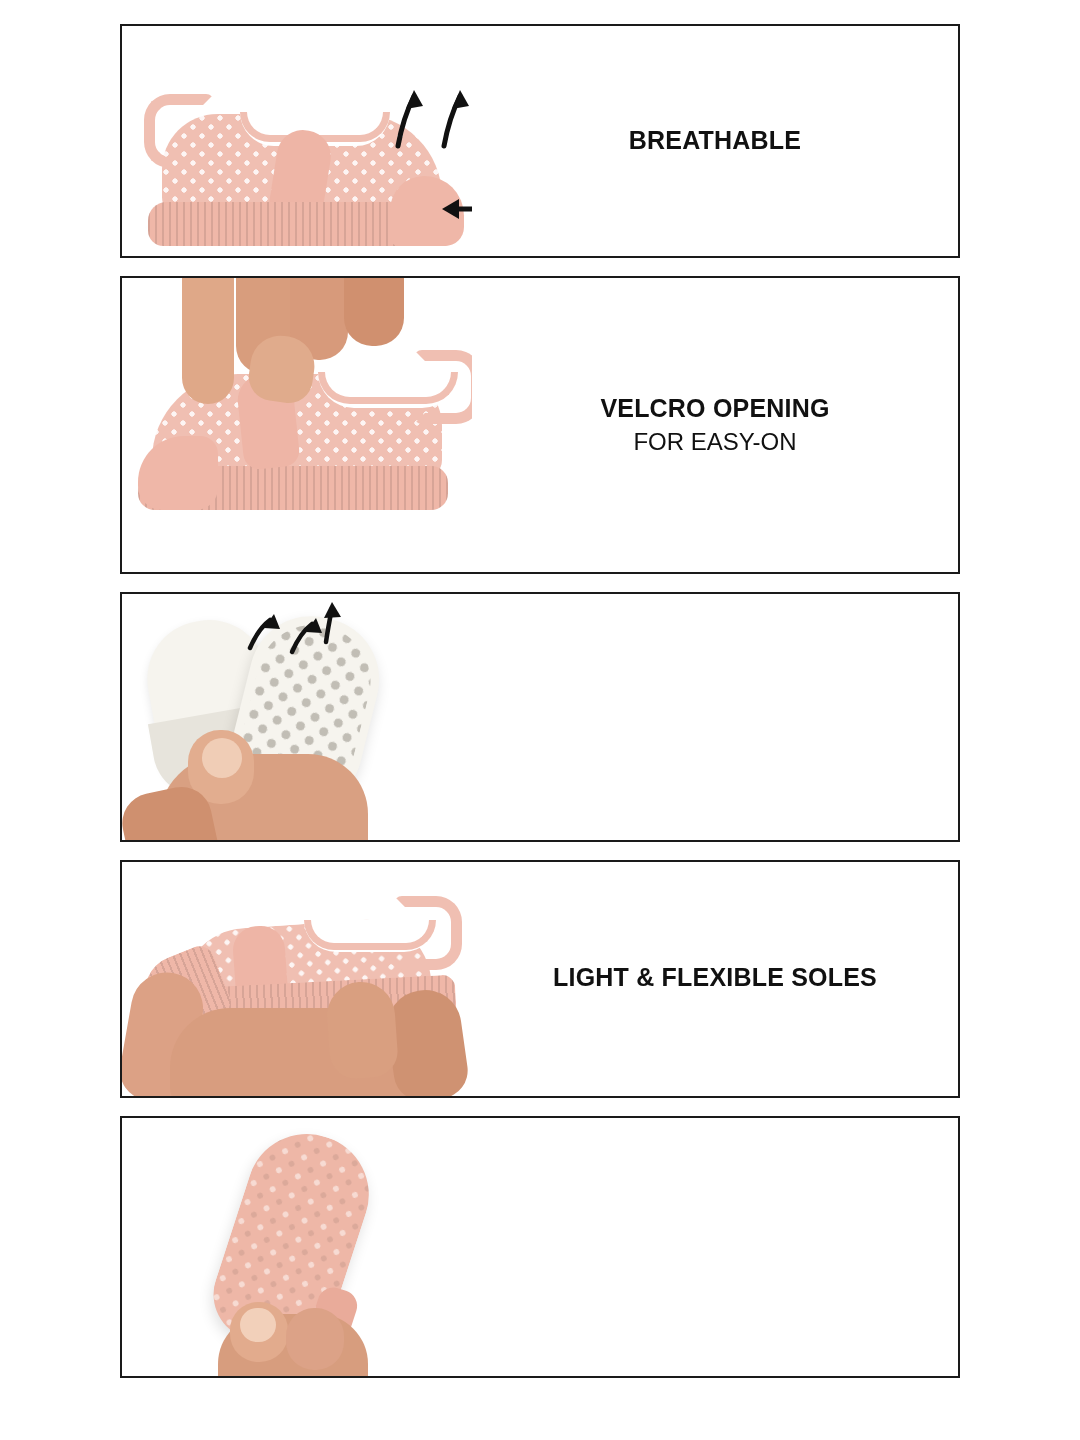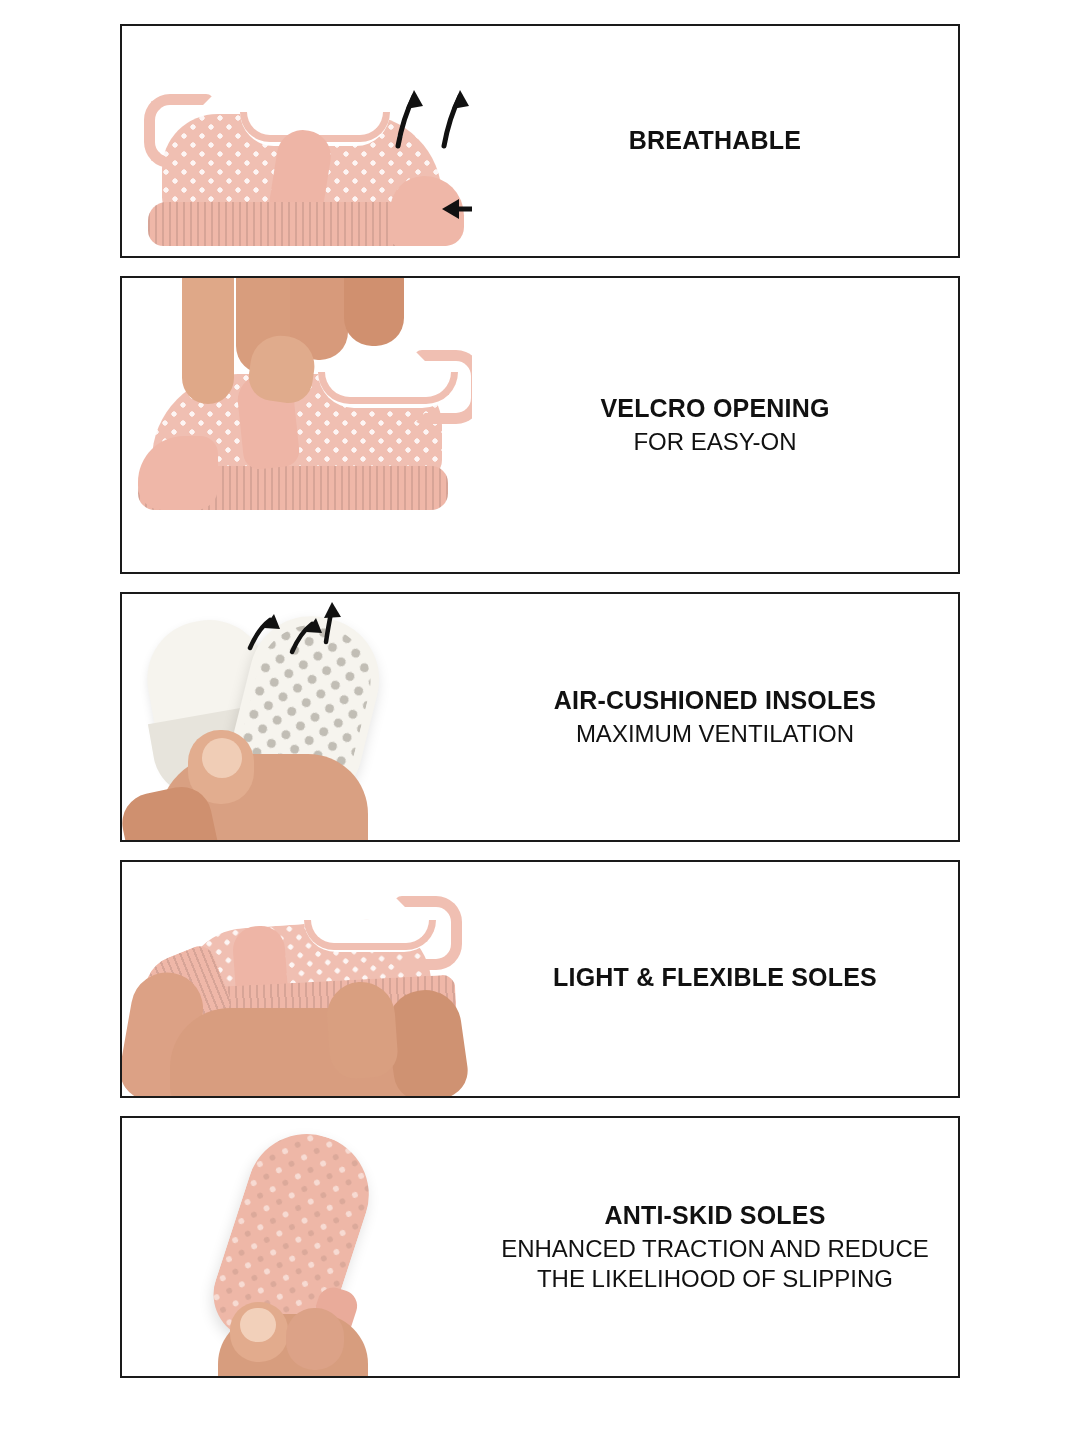--- a/index.html
+++ b/index.html
@@ -197,24 +197,20 @@
         <path d="M44 14 l 6 15 l -16 -1 z" fill="#111"></path>
         <path d="M86 18 l 6 15 l -16 -1 z" fill="#111"></path>
         <path d="M102 2 l 9 15 l -17 1 z" fill="#111"></path>
       </svg>
 
       <div class="skin" style="left:36px; top:160px; width:210px; height:90px; border-radius:70px 60px 0 0; background:#d9a082;"></div>
       <div class="skin" style="left:66px; top:136px; width:66px; height:74px; border-radius:32px; background:#e2ad8f;"></div>
       <div style="position:absolute; left:80px; top:144px; width:40px; height:40px; border-radius:22px; background:#f0cdb6;"></div>
       <div class="skin" style="left:0px; top:196px; width:90px; height:60px; border-radius:30px 30px 0 0; background:#cf906f; transform:rotate(-12deg);"></div>
     </div>
-    <div class="caption">
-      <div class="title">AIR-CUSHIONED INSOLES</div>
-      <div class="subtitle">MAXIMUM VENTILATION</div>
-    </div>
   </div>
 
   <div class="feature-row row-4">
     <div class="photo">
 
       <div class="mesh-upper" style="left:58px; top:62px; width:250px; height:86px; border-radius:70px 70px 22px 22px; transform:rotate(-4deg);"></div>
       <div style="position:absolute; left:182px; top:58px; width:132px; height:32px; background:#ffffff; border-radius:0 0 64px 64px;"></div>
       <div style="position:absolute; left:182px; top:58px; width:132px; height:30px; border:7px solid #f0bfb2; border-top:none; border-radius:0 0 64px 64px; box-sizing:border-box;"></div>
       <div style="position:absolute; left:272px; top:34px; width:46px; height:52px; border:11px solid #f0bfb2; border-radius:8px 26px 26px 8px; border-left-color:transparent;"></div>
 
@@ -241,19 +237,15 @@
                   background-image: radial-gradient(circle at 6px 6px, rgba(255,255,255,0.5) 2.6px, rgba(0,0,0,0) 3.2px), radial-gradient(circle at 16px 16px, rgba(0,0,0,0.08) 2.6px, rgba(0,0,0,0) 3.2px);
                   background-size: 20px 20px, 20px 20px; box-shadow: 0 6px 14px rgba(0,0,0,0.12);"></div>
 
       <div style="position:absolute; left:190px; top:170px; width:40px; height:66px; background:#e9ab9a; border-radius:16px; transform:rotate(18deg);"></div>
 
       <div class="skin" style="left:96px; top:196px; width:150px; height:70px; border-radius:50px 50px 0 0; background:#d79d7e;"></div>
       <div class="skin" style="left:108px; top:184px; width:58px; height:60px; border-radius:28px; background:#e2ab8d;"></div>
       <div style="position:absolute; left:118px; top:190px; width:36px; height:34px; border-radius:18px; background:#f2d0ba;"></div>
       <div class="skin" style="left:164px; top:190px; width:58px; height:62px; border-radius:28px; background:#dca287;"></div>
     </div>
-    <div class="caption">
-      <div class="title">ANTI-SKID SOLES</div>
-      <div class="subtitle">ENHANCED TRACTION  AND REDUCE THE LIKELIHOOD OF SLIPPING</div>
-    </div>
   </div>
 
 </div>
 
 </body></html>

